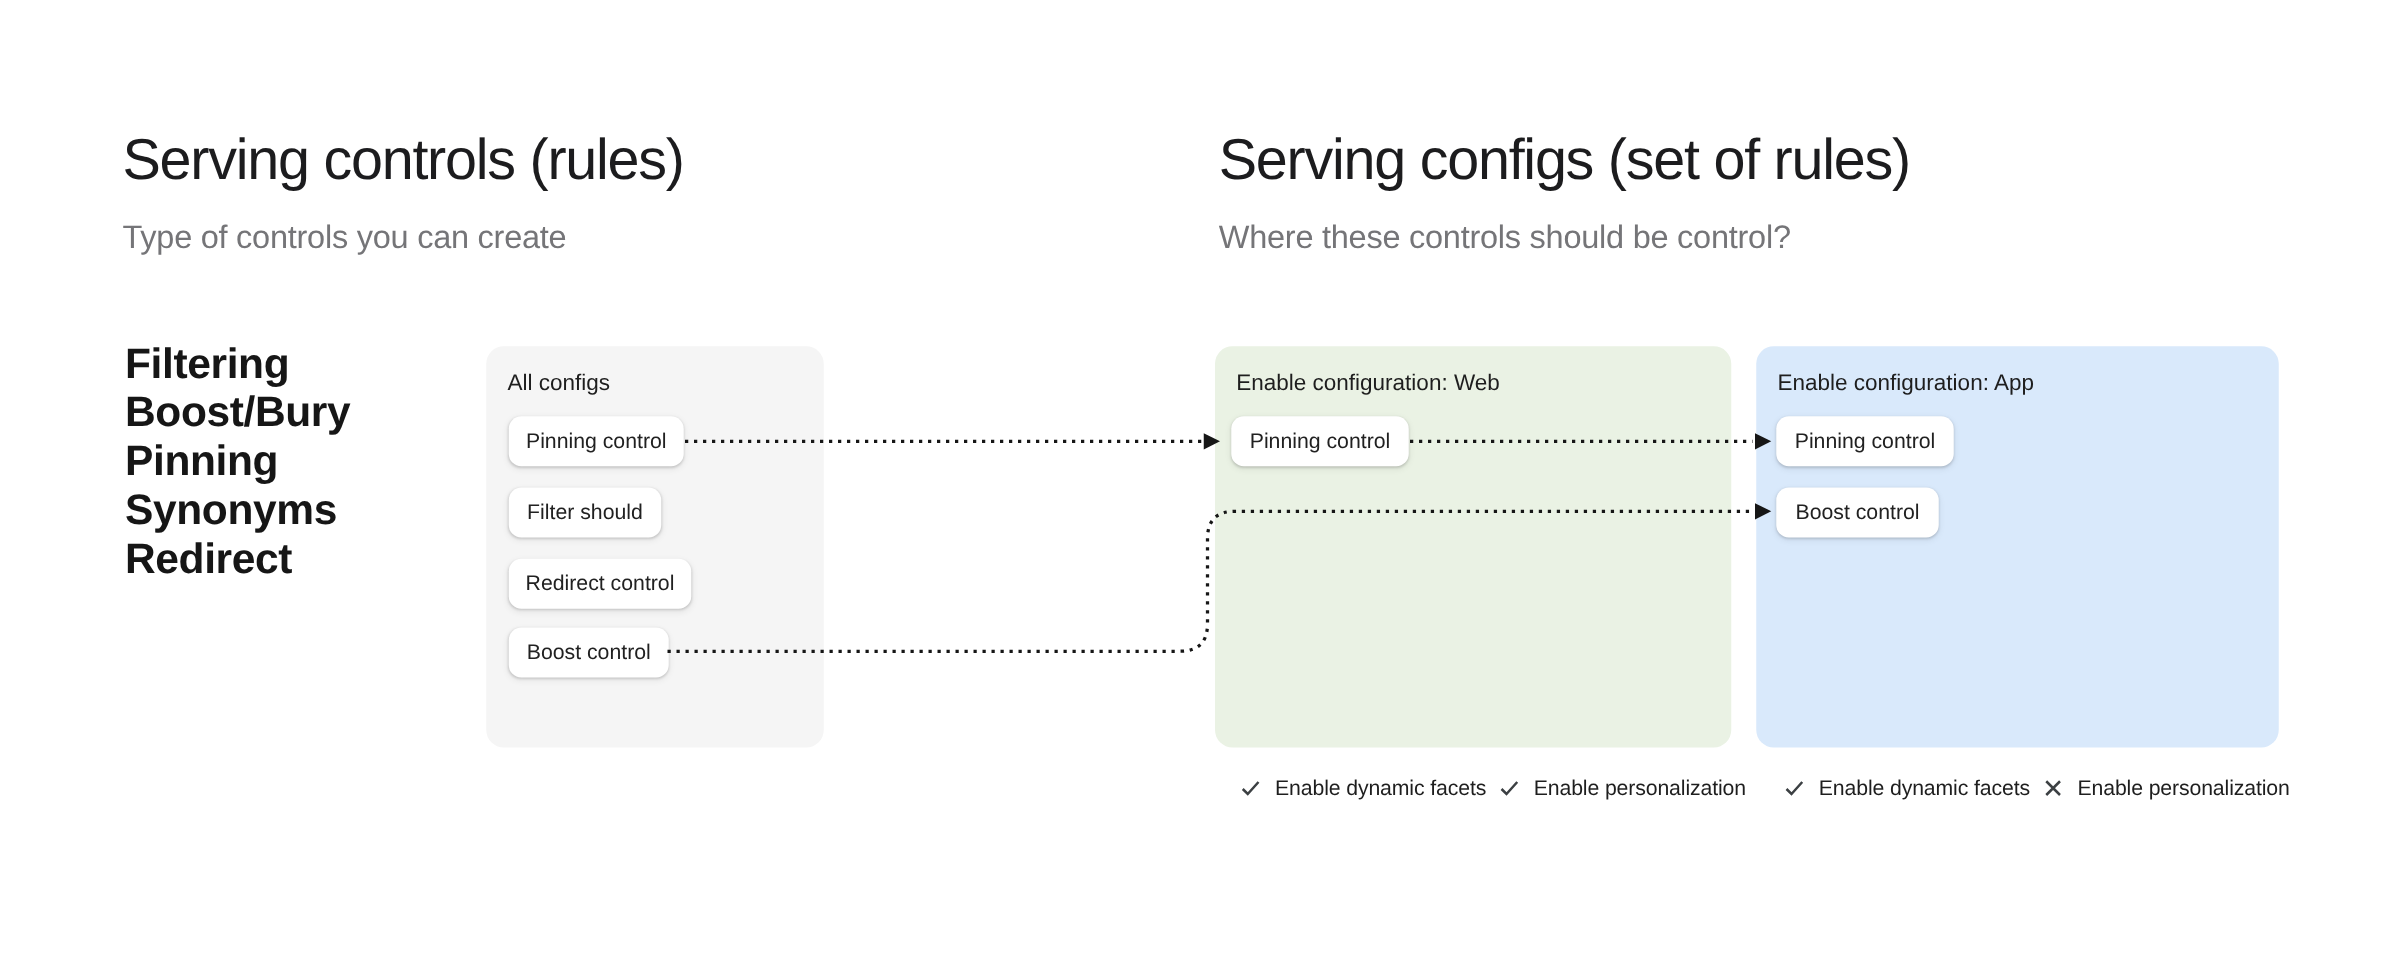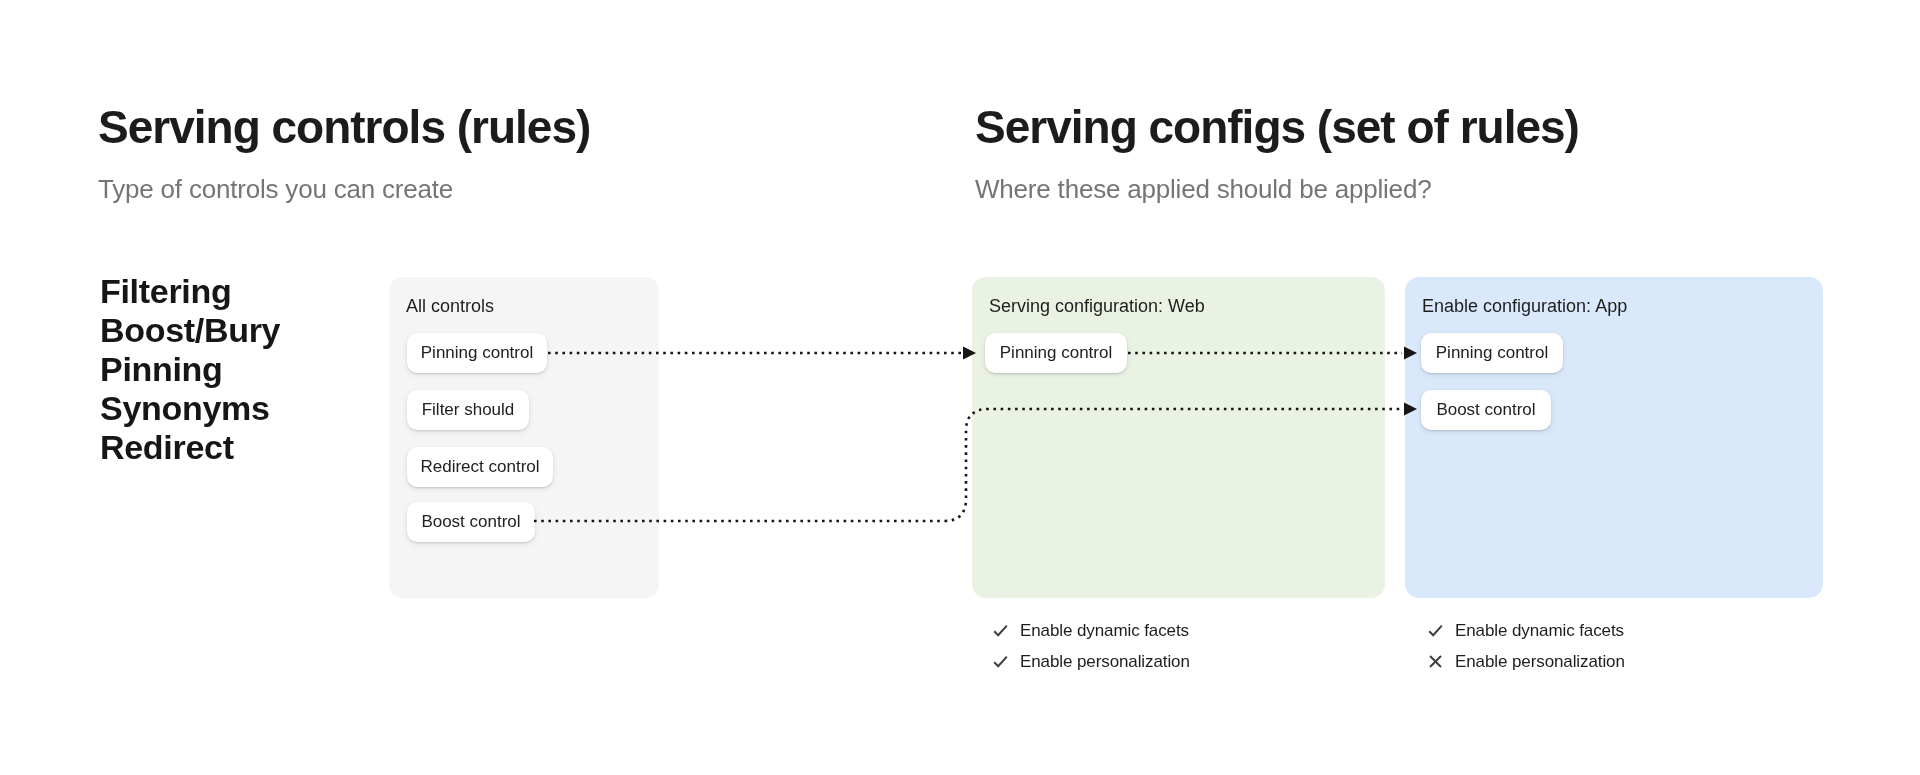--- a/index.html
+++ b/index.html
@@ -19,21 +19,21 @@
     position: absolute;
     left: 0; top: 0;
     width: 1920px; height: 775px;
     pointer-events: none;
     z-index: 3;
   }
   .page-title {
     position: absolute;
     top: 100px;
     font-size: 46px;
-    font-weight: 700;
+    font-weight: 400;
     letter-spacing: -1px;
     color: var(--title, #1c1c1e);
     white-space: nowrap;
   }
   .page-subtitle {
     position: absolute;
     top: 174px;
     font-size: 26px;
     font-weight: 400;
     letter-spacing: -0.2px;
@@ -90,21 +90,21 @@
     font-size: 17px;
     color: #212121;
     white-space: nowrap;
     z-index: 2;
   }
 
   .checklist {
     position: absolute;
     top: 620px;
     display: flex;
-    flex-direction: column;
+    flex-direction: row;
     gap: 10px;
     z-index: 1;
   }
   .checklist-web { left: 992px; }
   .checklist-app { left: 1427px; }
   .check-row {
     display: flex;
     align-items: center;
     gap: 11px;
     height: 21px;
@@ -131,40 +131,40 @@
     <g fill="#161616" stroke="none">
       <polygon points="963,346.5 976,353 963,359.5"></polygon>
       <polygon points="1404,346.5 1417,353 1404,359.5"></polygon>
       <polygon points="1404,402.5 1417,409 1404,415.5"></polygon>
     </g>
   </svg>
 
   <h1 class="page-title title-left">Serving controls (rules)</h1>
   <div class="page-subtitle subtitle-left">Type of controls you can create</div>
   <h1 class="page-title title-right">Serving configs (set of rules)</h1>
-  <div class="page-subtitle subtitle-right">Where these applied should be applied?</div>
+  <div class="page-subtitle subtitle-right">Where these controls should be control?</div>
 
   <ul class="control-types">
     <li>Filtering</li>
     <li>Boost/Bury</li>
     <li>Pinning</li>
     <li>Synonyms</li>
     <li>Redirect</li>
   </ul>
 
   <div class="card card-gray">
-    <div class="card-label">All controls</div>
+    <div class="card-label">All configs</div>
     <div class="chip" style="left:18px; top:56px;  width:140px;">Pinning control</div>
     <div class="chip" style="left:18px; top:113px; width:122px;">Filter should</div>
     <div class="chip" style="left:18px; top:170px; width:146px;">Redirect control</div>
     <div class="chip" style="left:18px; top:225px; width:128px;">Boost control</div>
   </div>
 
   <div class="card card-green">
-    <div class="card-label">Serving configuration: Web</div>
+    <div class="card-label">Enable configuration: Web</div>
     <div class="chip" style="left:13px; top:56px; width:142px;">Pinning control</div>
   </div>
 
   <div class="card card-blue">
     <div class="card-label">Enable configuration: App</div>
     <div class="chip" style="left:16px; top:56px;  width:142px;">Pinning control</div>
     <div class="chip" style="left:16px; top:113px; width:130px;">Boost control</div>
   </div>
 
   <div class="checklist checklist-web">

